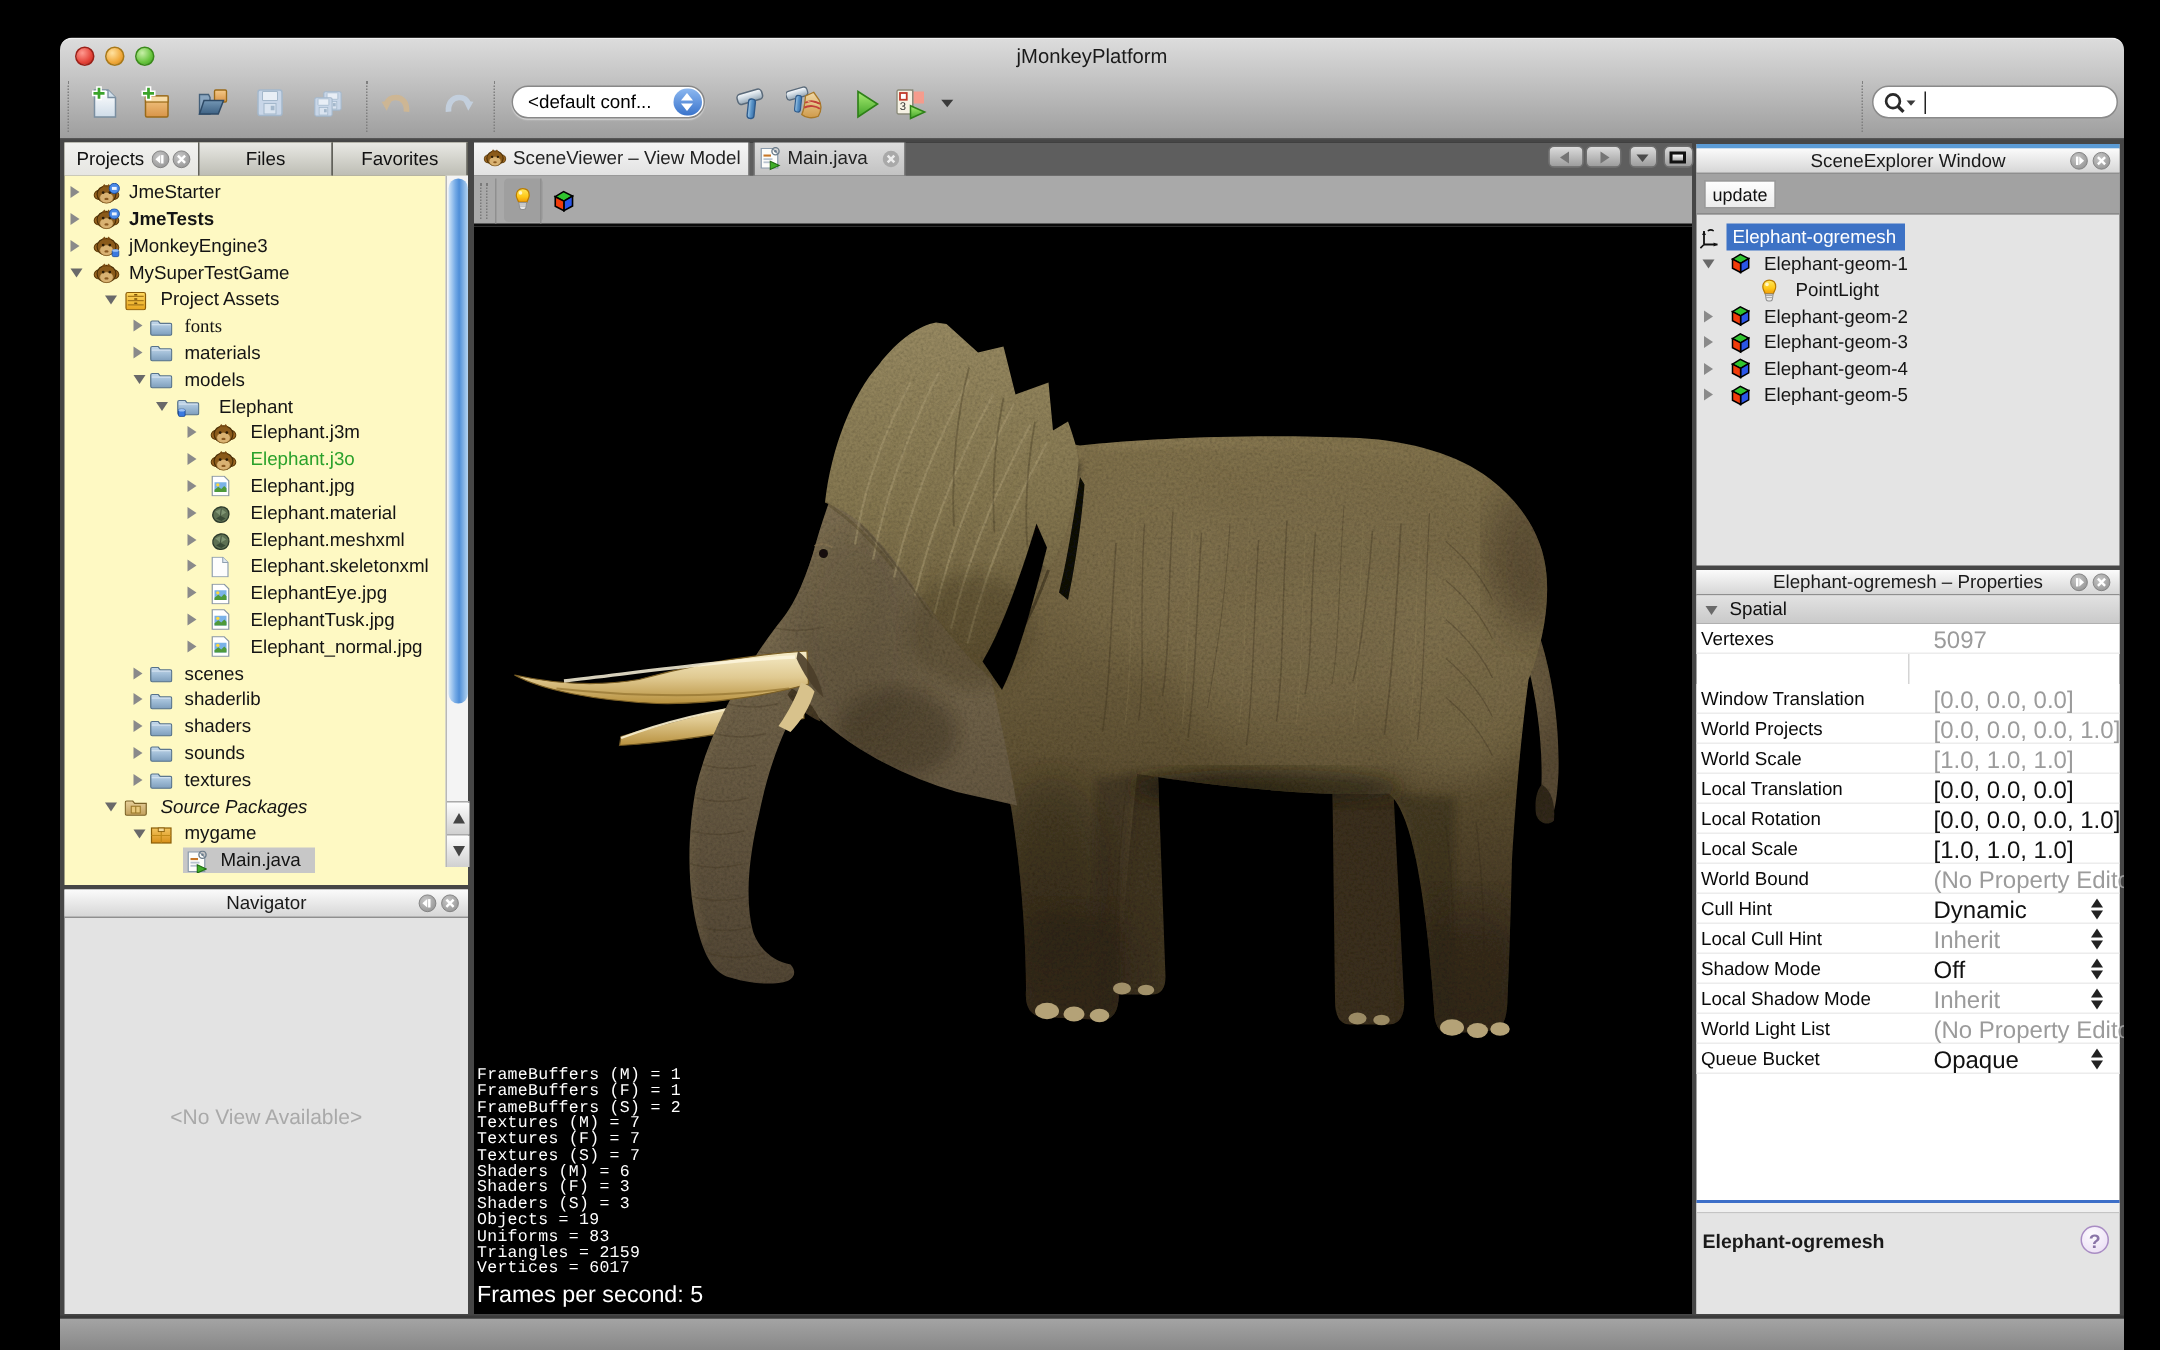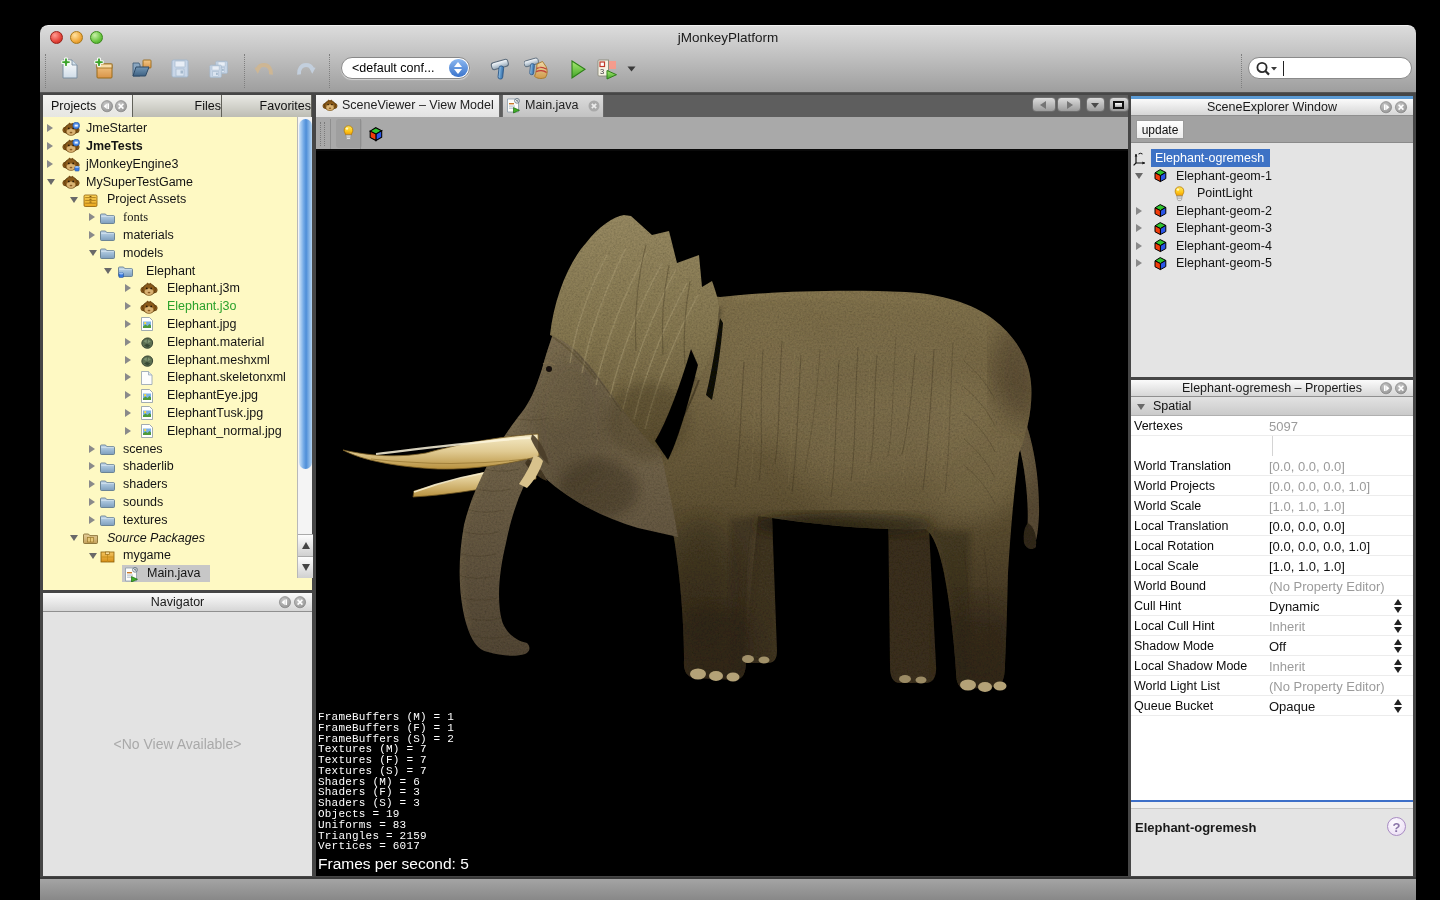--- a/index.html
+++ b/index.html
@@ -14,24 +14,24 @@
 .dstep i{position:absolute;left:5.2px;width:0;height:0;border-left:4.2px solid transparent;border-right:4.2px solid transparent}
 .searchbox{position:absolute;left:1208px;top:7px;width:164px;height:22px;background:#fff;border:1px solid #8a8a8a;border-radius:11px}
 .content{position:absolute;left:0;top:68px;width:1376px;height:784px;background:#464646}
 .panel{position:absolute;background:#fef9c3}
 .phead{position:absolute;left:0;width:100%;height:19px;background:linear-gradient(#fbfbfb,#d6d6d6);border-bottom:1px solid #8f8f8f;text-align:center;font-size:12.5px;color:#1a1a1a;line-height:19px}
 .tr{position:absolute;left:0;width:100%;height:18px;font-size:12.5px;color:#141414}
 .tr .lb{position:absolute;top:1.5px;white-space:nowrap}
 .arc{position:absolute;top:4.5px;width:0;height:0;border-left:6px solid #8a8a8a;border-top:4.5px solid transparent;border-bottom:4.5px solid transparent}
 .are{position:absolute;top:6px;width:0;height:0;border-top:6px solid #696969;border-left:4.5px solid transparent;border-right:4.5px solid transparent}
 .tabbar{position:absolute;left:0;top:0;width:100%;height:22px;background:#5e5e5e}
-.ltab{position:absolute;top:0;height:22px;font-size:12.5px;text-align:right;color:#111;line-height:22px;border-right:1px solid #62625a;background:linear-gradient(#e9e9e4,#bdbdb4)}
+.ltab{position:absolute;top:0;height:22px;font-size:12.5px;text-align:center;color:#111;line-height:22px;border-right:1px solid #62625a;background:linear-gradient(#e9e9e4,#bdbdb4)}
 .pr{position:absolute;left:0;width:100%;height:20px;background:#fff;border-bottom:1px solid #ececec}
 .pr .pl{position:absolute;left:3px;top:2.5px;font-size:12.5px;color:#0a0a0a;white-space:nowrap}
-.pr .pv{position:absolute;left:138px;top:2.5px;font-size:13px;white-space:nowrap}
+.pr .pv{position:absolute;left:158px;top:2.5px;font-size:16px;white-space:nowrap}
 .pr .stp{position:absolute;left:263px;top:2px}
 .stu{position:absolute;left:0;top:1px;width:0;height:0;border-bottom:6px solid #222;border-left:4.5px solid transparent;border-right:4.5px solid transparent}
 .std{position:absolute;left:0;top:9px;width:0;height:0;border-top:6px solid #222;border-left:4.5px solid transparent;border-right:4.5px solid transparent}
 .stats{position:absolute;left:2px;top:617px;font-family:"Liberation Mono",monospace;font-size:11px;line-height:10.78px;color:#fff;letter-spacing:0.2px;white-space:pre}
 .fps{position:absolute;left:2px;top:760px;font-size:15.5px;color:#fff}
 .navbtn{position:absolute;top:2px;height:15px;background:linear-gradient(#dcdcdc,#9c9c9c);border:1px solid #6e6e6e;border-radius:4px}
 </style></head><body>
 <svg width="0" height="0" style="position:absolute">
     <defs>
 <linearGradient id="gfold" x1="0" y1="0" x2="0" y2="1">
@@ -907,21 +907,21 @@
       <div style="position:absolute;left:0;top:17px;width:100%;height:19px;background:linear-gradient(#e2e2e2,#cacaca);border-bottom:1px solid #b0b0b0">
         <span class="are" style="left:6px;top:7px"></span>
         <span style="position:absolute;left:22px;top:2px;font-size:12.5px;color:#111">Spatial</span>
       </div>
       <div style="position:absolute;left:141px;top:36px;width:1px;height:300px;background:#d4d4d4"></div>
       <div class="pr" style="top:36px">
           <span class="pl">Vertexes</span>
           <span class="pv" style="color:#9b9b9b">5097</span>
         </div>
 <div class="pr" style="top:76px">
-          <span class="pl">World Translation</span>
+          <span class="pl">Window Translation</span>
           <span class="pv" style="color:#9b9b9b">[0.0, 0.0, 0.0]</span>
         </div>
 <div class="pr" style="top:96px">
           <span class="pl">World Projects</span>
           <span class="pv" style="color:#9b9b9b">[0.0, 0.0, 0.0, 1.0]</span>
         </div>
 <div class="pr" style="top:116px">
           <span class="pl">World Scale</span>
           <span class="pv" style="color:#9b9b9b">[1.0, 1.0, 1.0]</span>
         </div>

